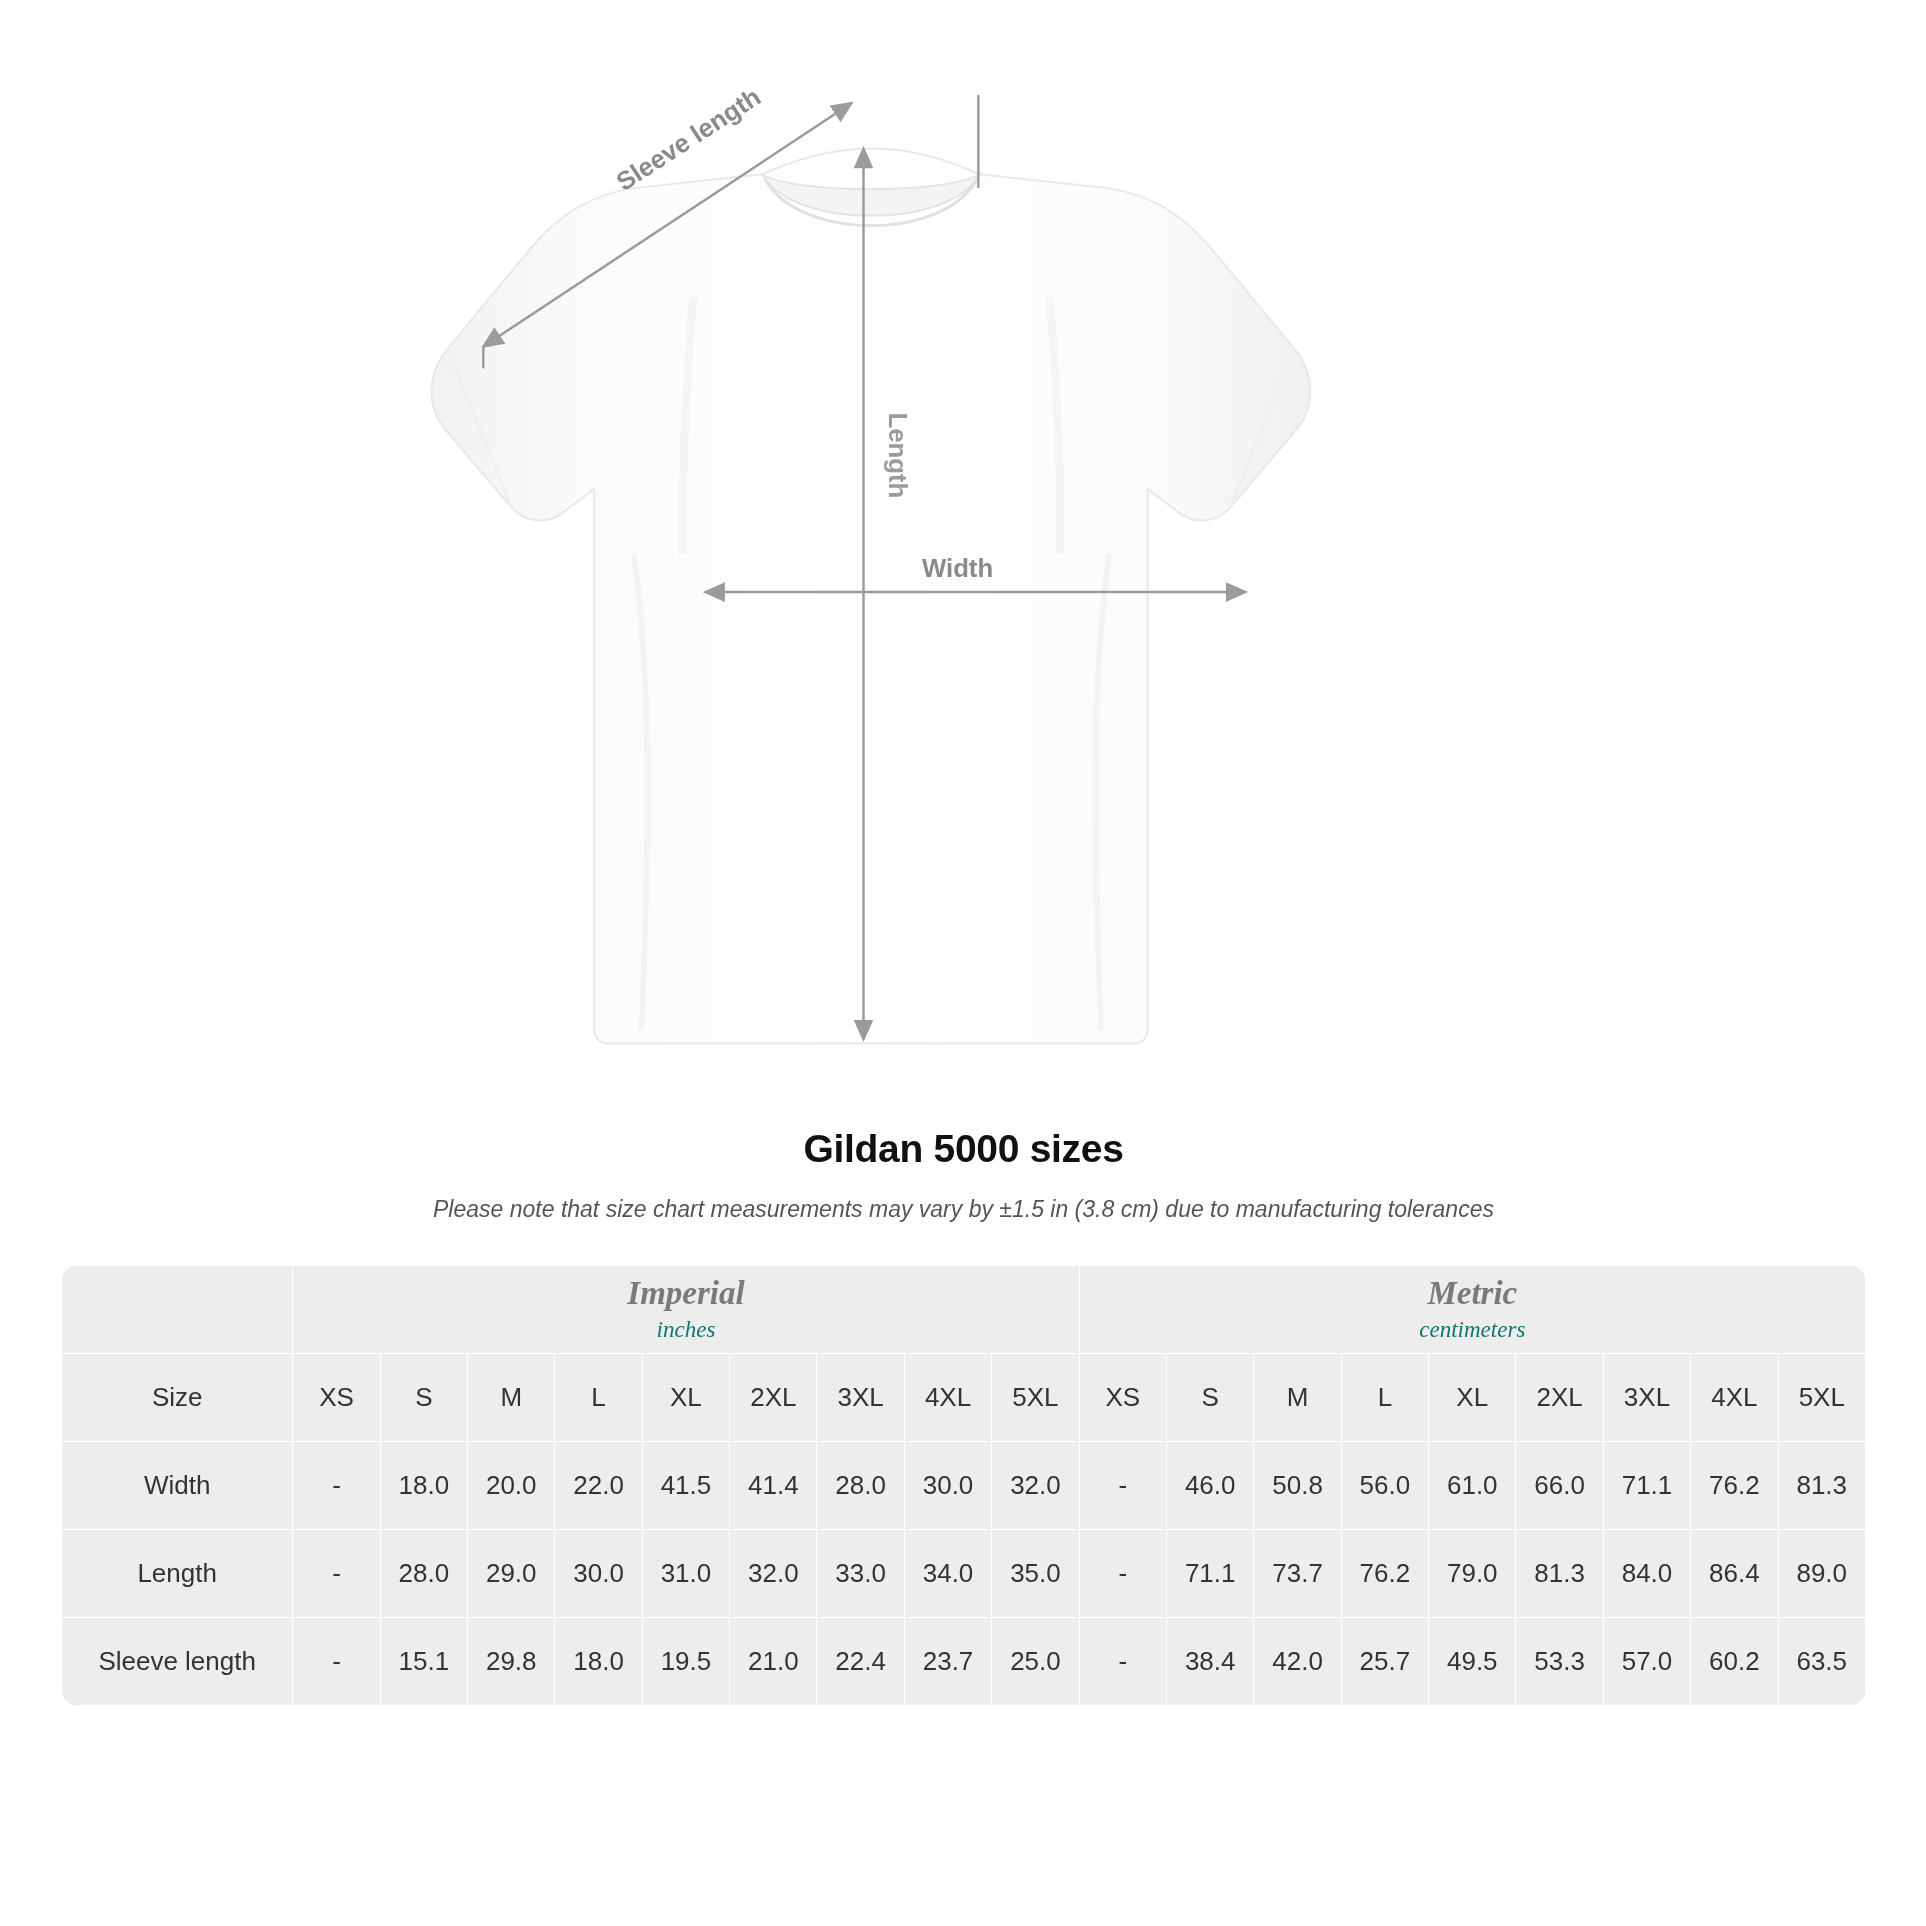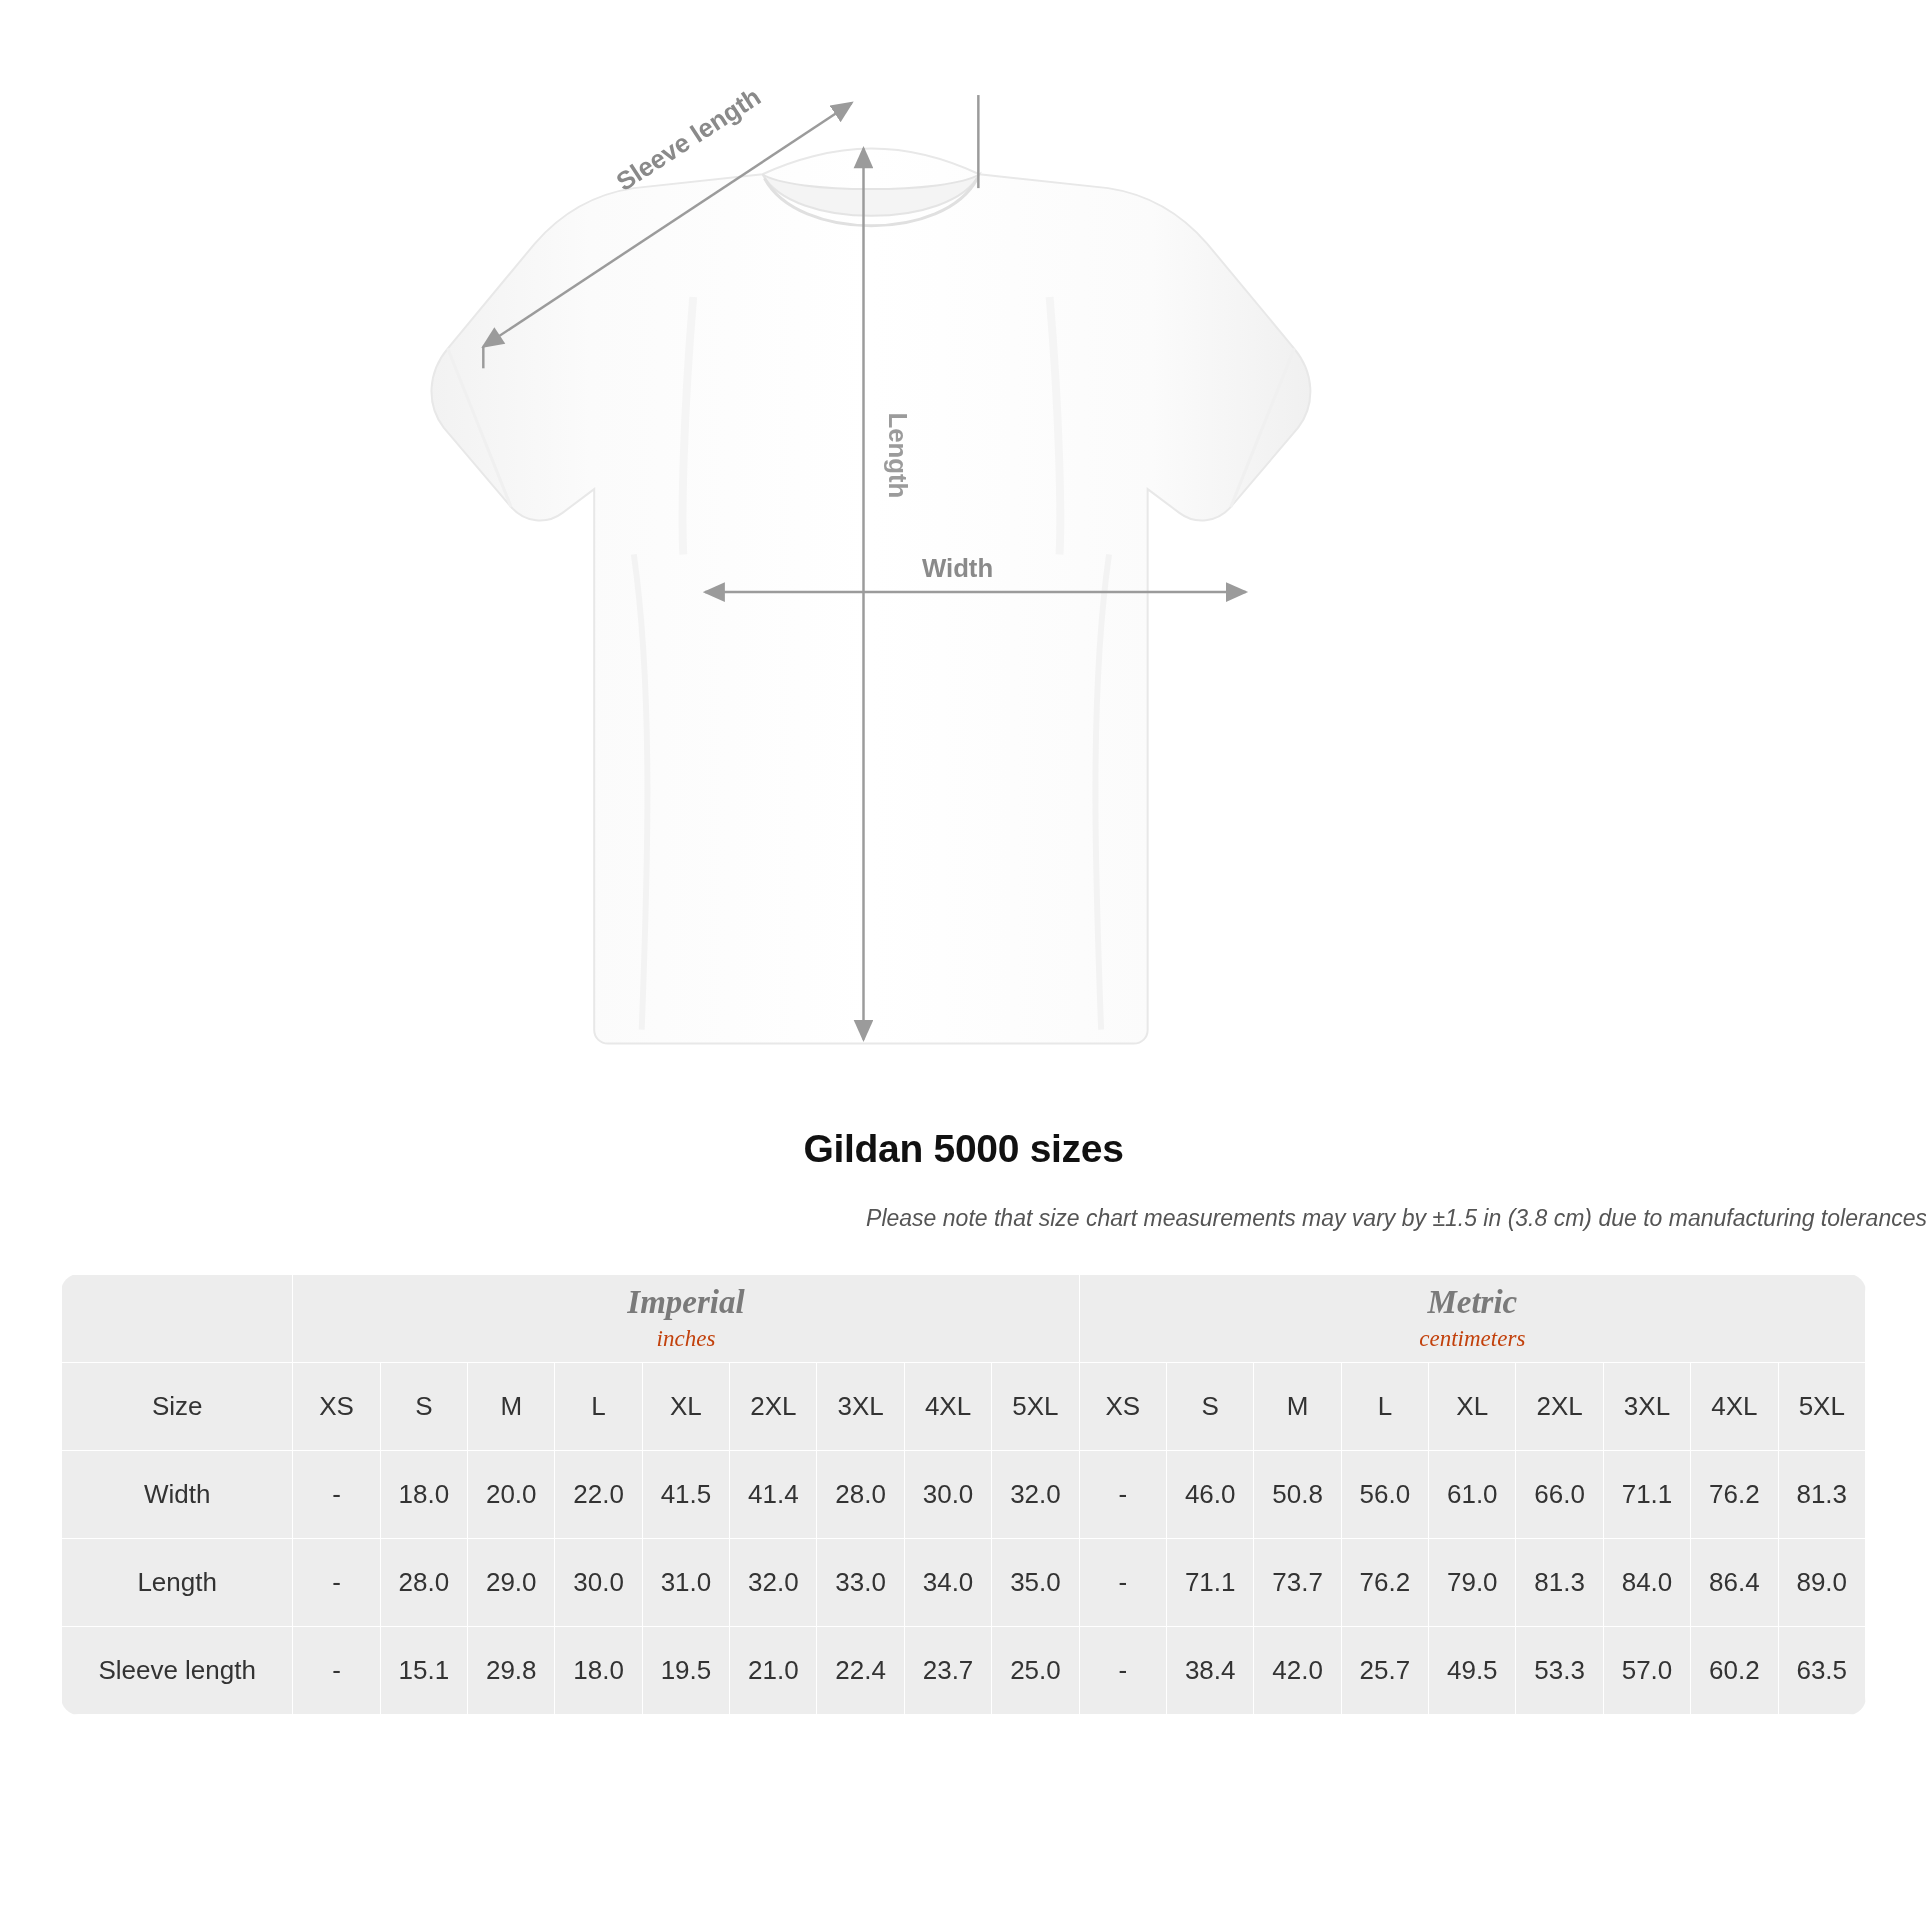--- a/index.html
+++ b/index.html
@@ -34,25 +34,25 @@
   
   .chart-title {
     text-align: center;
     font-size: 39px;
     font-weight: bold;
     color: #111;
     margin-top: 28px;
     letter-spacing: -0.3px;
   }
   .chart-note {
-    text-align: right;
+    text-align: center;
     font-size: 23px;
     font-style: italic;
     color: #555;
-    margin-top: 34px;
+    margin-top: 25px;
   }
 
   
   .table-wrap {
     margin: 42px 61px 0 61px;
     border-radius: 18px;
     overflow: hidden;
     background: #ffffff;
   }
   table.size-table {
@@ -79,21 +79,21 @@
   .unit-name {
     font-size: 33px;
     font-weight: bold;
     font-style: italic;
     color: #7a7a7a;
     line-height: 1.25;
   }
   .unit-sub {
     font-size: 23px;
     font-style: italic;
-    color: #c2410c;
+    color: #0f766e;
     line-height: 1.4;
   }
   .corner-cell {
     background: #ededed !important;
   }
   .row-head {
     font-weight: bold;
     color: #444;
     font-size: 27px;
     background: #ededed !important;

